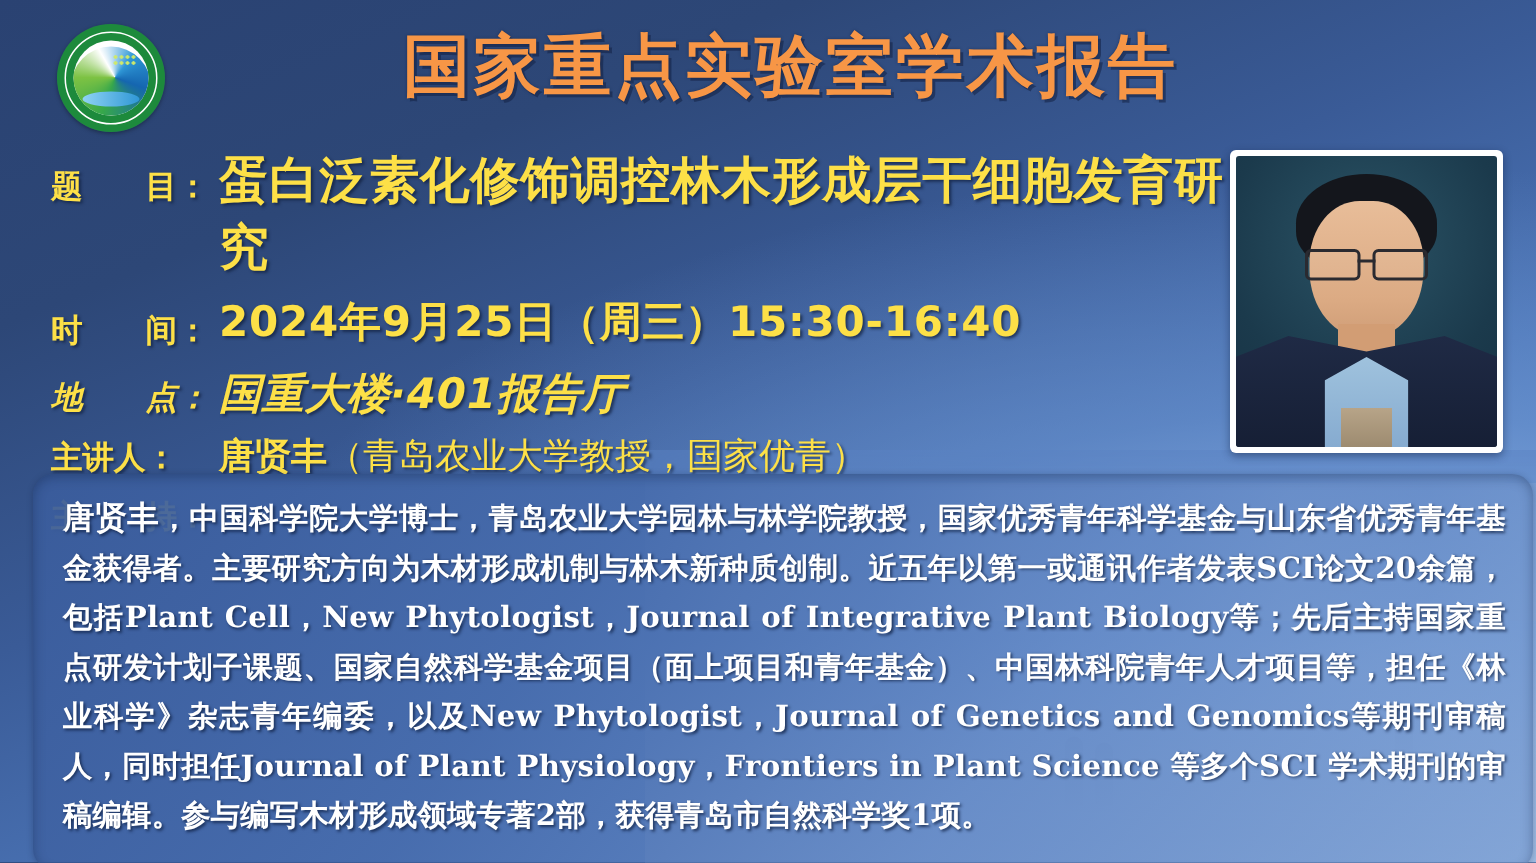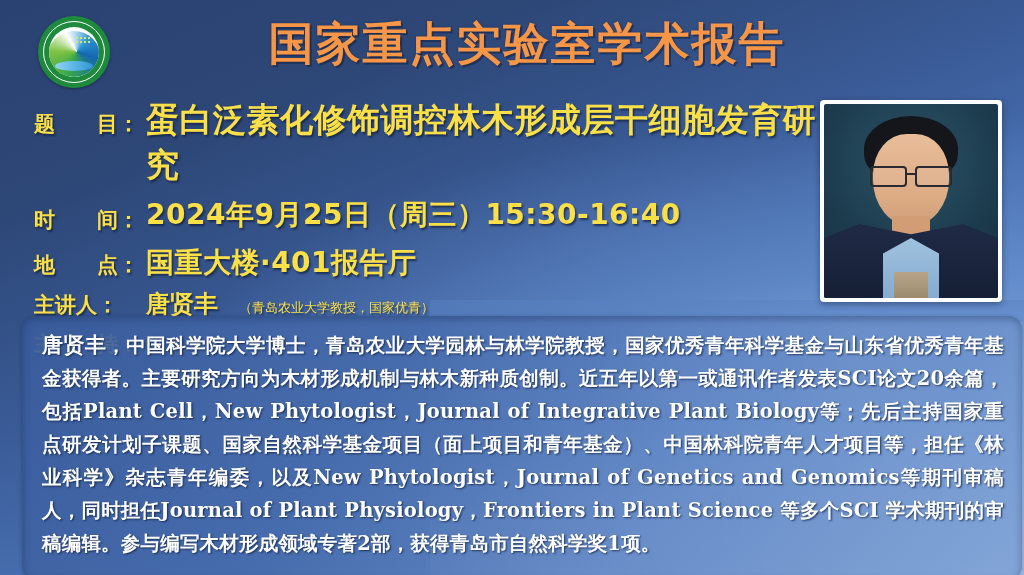--- a/index.html
+++ b/index.html
@@ -67,25 +67,25 @@
   
   .info{position:absolute;left:34px;top:98px;width:790px;}
   .row{display:flex;align-items:baseline;margin-bottom:6px;color:#fde047;
     text-shadow:1.5px 1.5px 2px rgba(15,30,60,.7);}
   .lab{width:112px;flex:0 0 112px;font-family:"DejaVu Sans","Liberation Sans",sans-serif;
     font-weight:bold;font-size:21px;letter-spacing:0;text-align:justify;}
   .val{font-family:"DejaVu Sans","Liberation Sans",sans-serif;font-weight:bold;}
   .row-title .val{font-size:33px;letter-spacing:.5px;}
   .row-time .val,.row-place .val{font-size:28px;letter-spacing:.5px;}
   .row-speaker .val{font-size:24px;}
-  .row-speaker .sub{font-size:13px;margin-left:21px;}
+  .row-speaker .sub{font-size:24px;}
   .row-host .val{font-size:24px;letter-spacing:1px;}
   .row-title{margin-bottom:8px;}
   .row-time{margin-bottom:10px;align-items:flex-end;}
-  .row-place{margin-bottom:6px;}
+  .row-place{margin-bottom:6px;font-style:italic;}
   .row-speaker{margin-bottom:10px;}
 
   
   .portrait{position:absolute;left:820px;top:100px;width:182px;height:202px;
     background:#ffffff;border-radius:4px;padding:4px;box-sizing:border-box;
     box-shadow:0 2px 6px rgba(10,25,55,.45);}
   .portrait .ph{position:relative;width:100%;height:100%;overflow:hidden;border-radius:2px;
     background:radial-gradient(120% 110% at 50% 30%, #2b5466 0%, #1b3a4c 45%, #12293a 100%);}
   .ph .hair{position:absolute;left:50%;top:12px;transform:translateX(-50%);width:94px;height:66px;
     border-radius:50% 50% 42% 42%;background:#14161c;}

